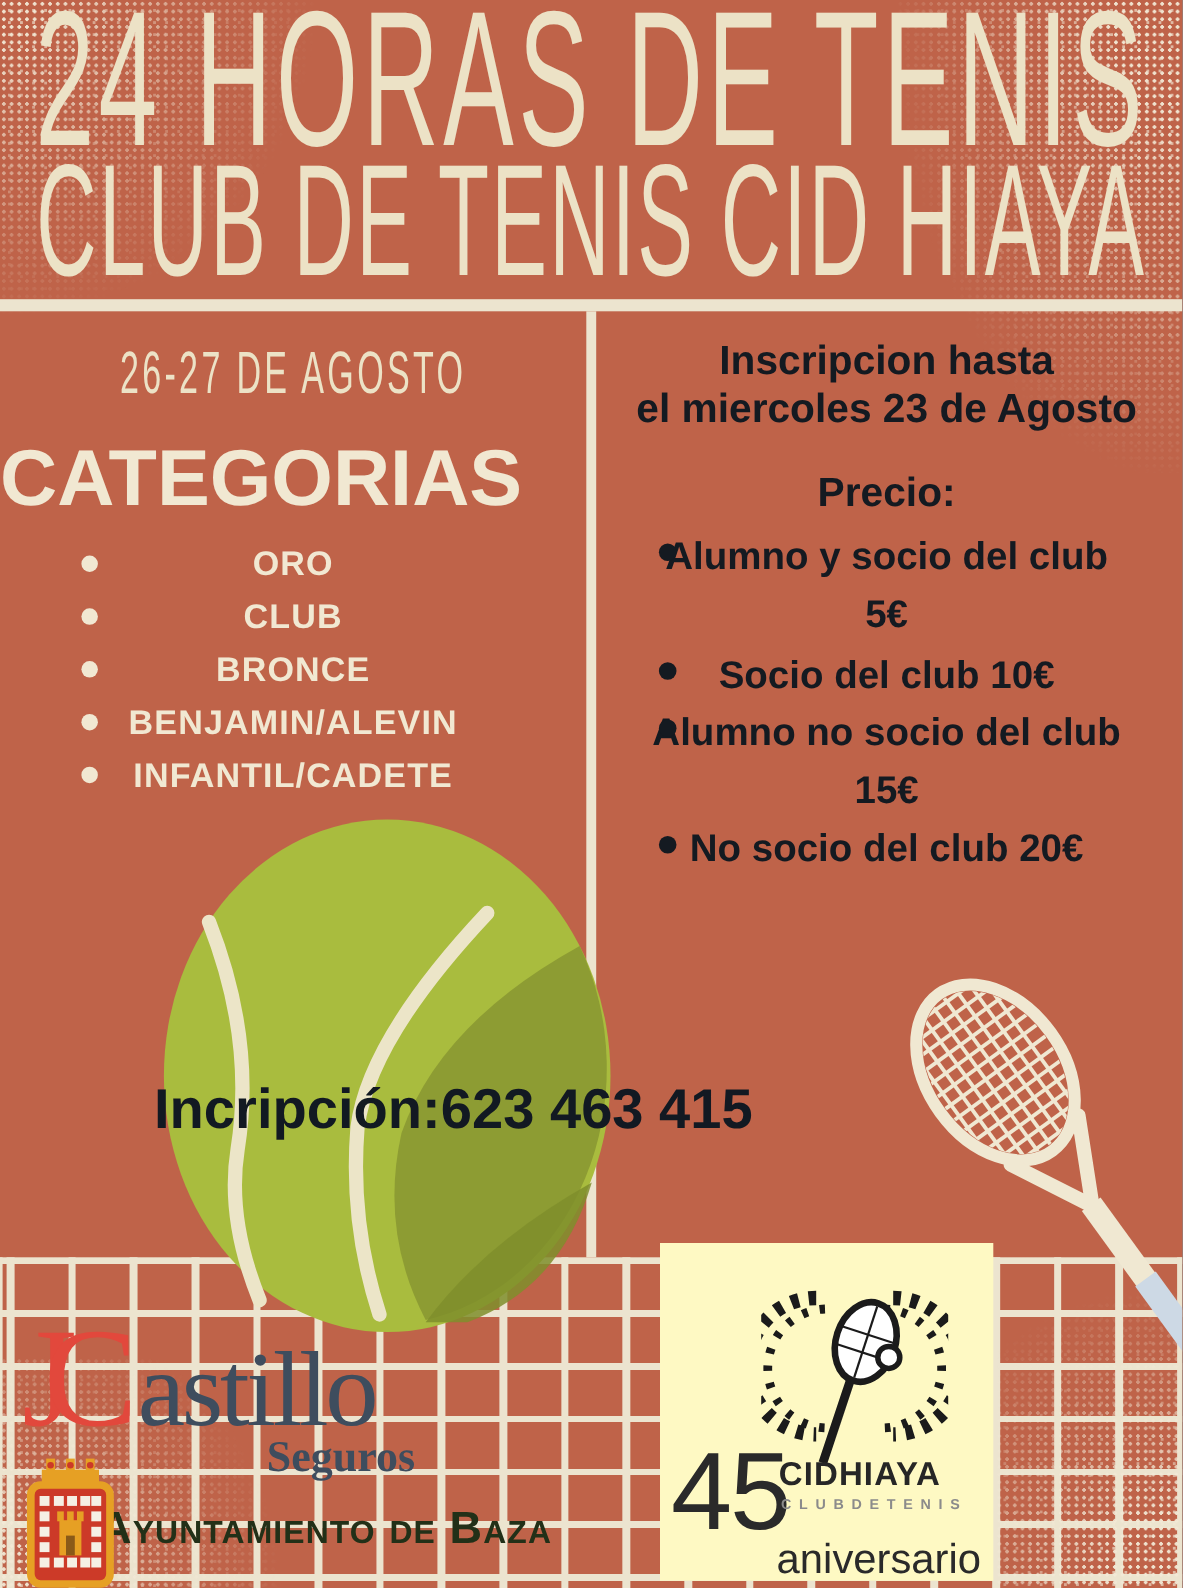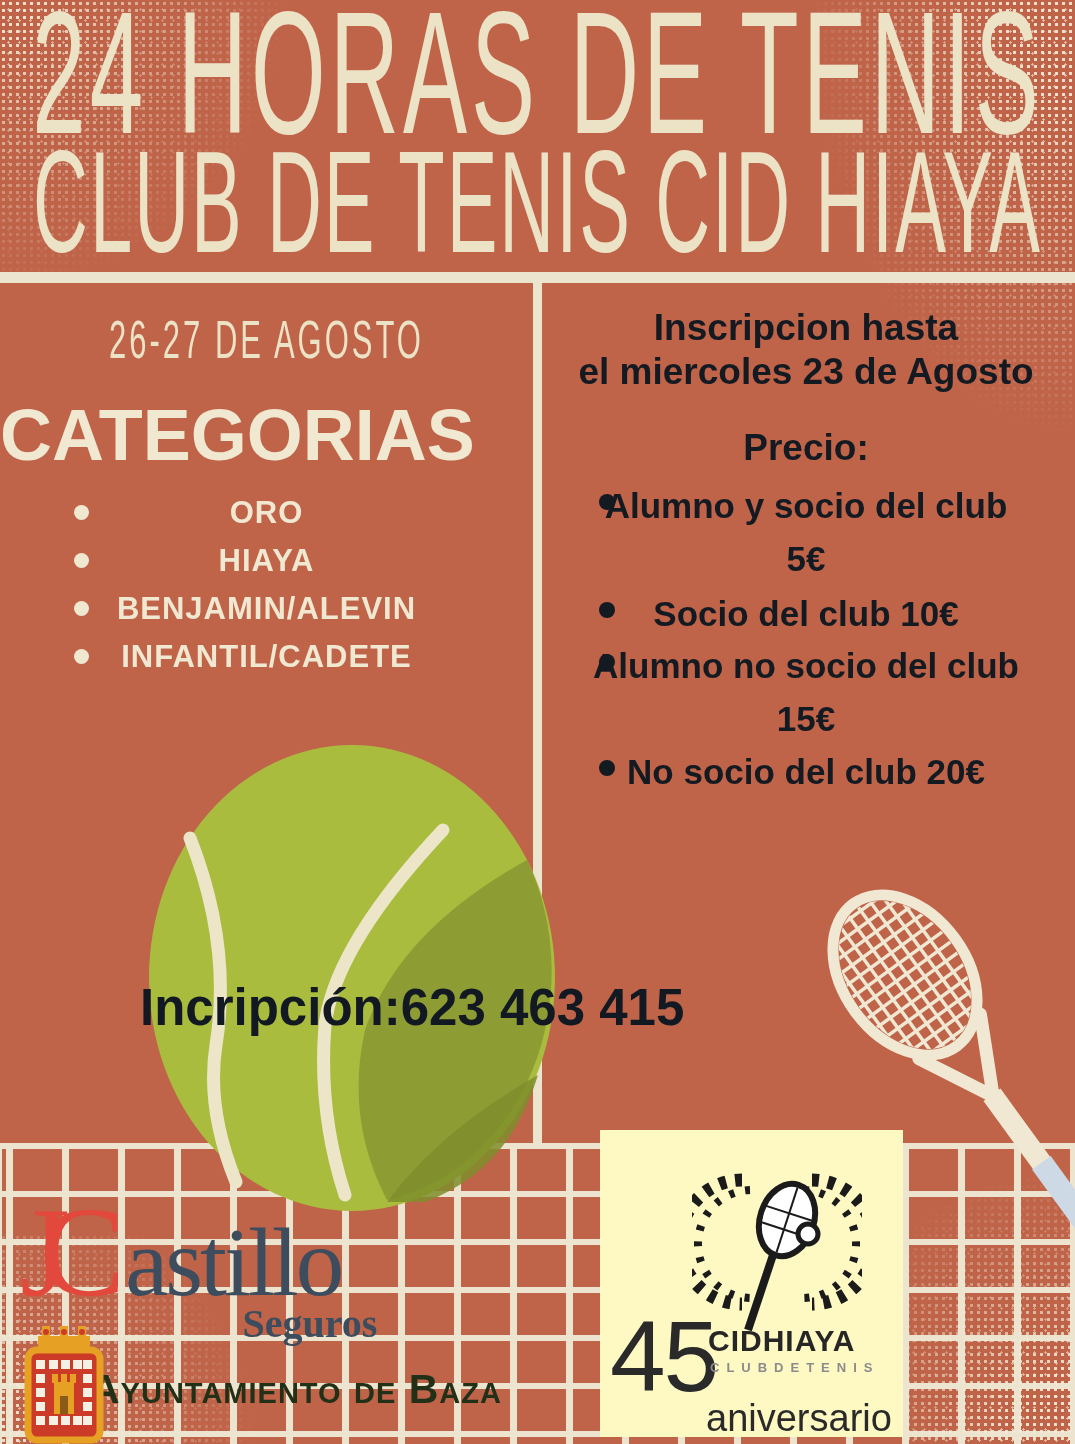--- a/index.html
+++ b/index.html
@@ -128,21 +128,25 @@
 
   <div class="date">26-27 DE AGOSTO</div>
   <div class="categorias">CATEGORIAS</div>
   <div class="cat-list">
     <div class="cat-item">
       <span class="dot"></span>
       <span>ORO</span>
     </div>
     <div class="cat-item">
       <span class="dot"></span>
-      <span>HIAYA</span>
+      <span>CLUB</span>
+    </div>
+    <div class="cat-item">
+      <span class="dot"></span>
+      <span>BRONCE</span>
     </div>
     <div class="cat-item">
       <span class="dot"></span>
       <span>BENJAMIN/ALEVIN</span>
     </div>
     <div class="cat-item">
       <span class="dot"></span>
       <span>INFANTIL/CADETE</span>
     </div>
   </div>

